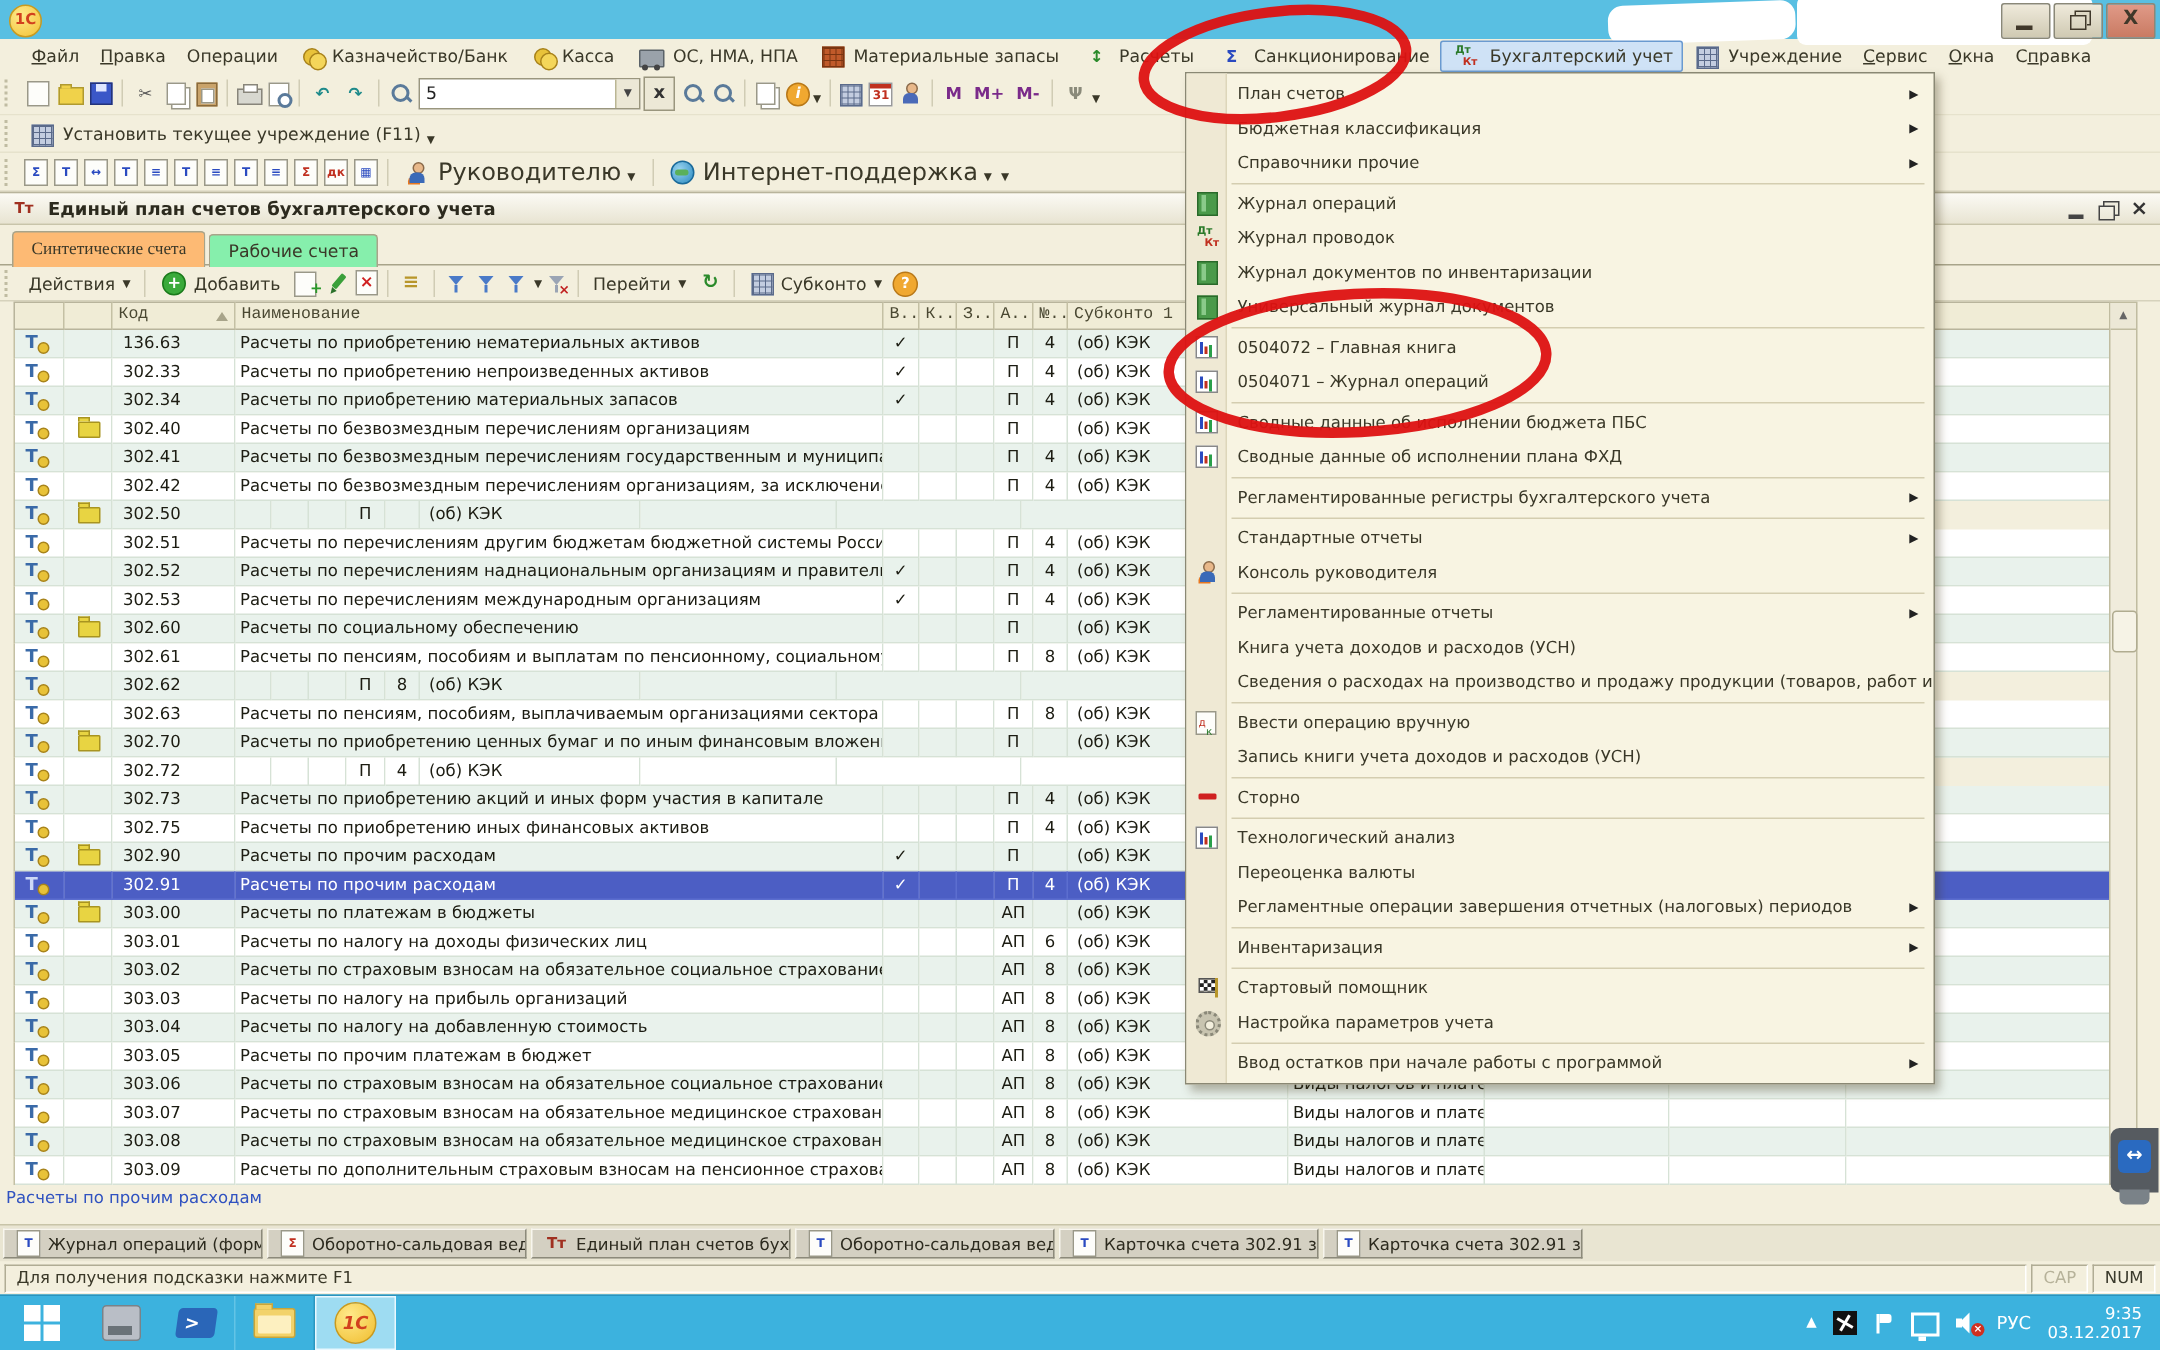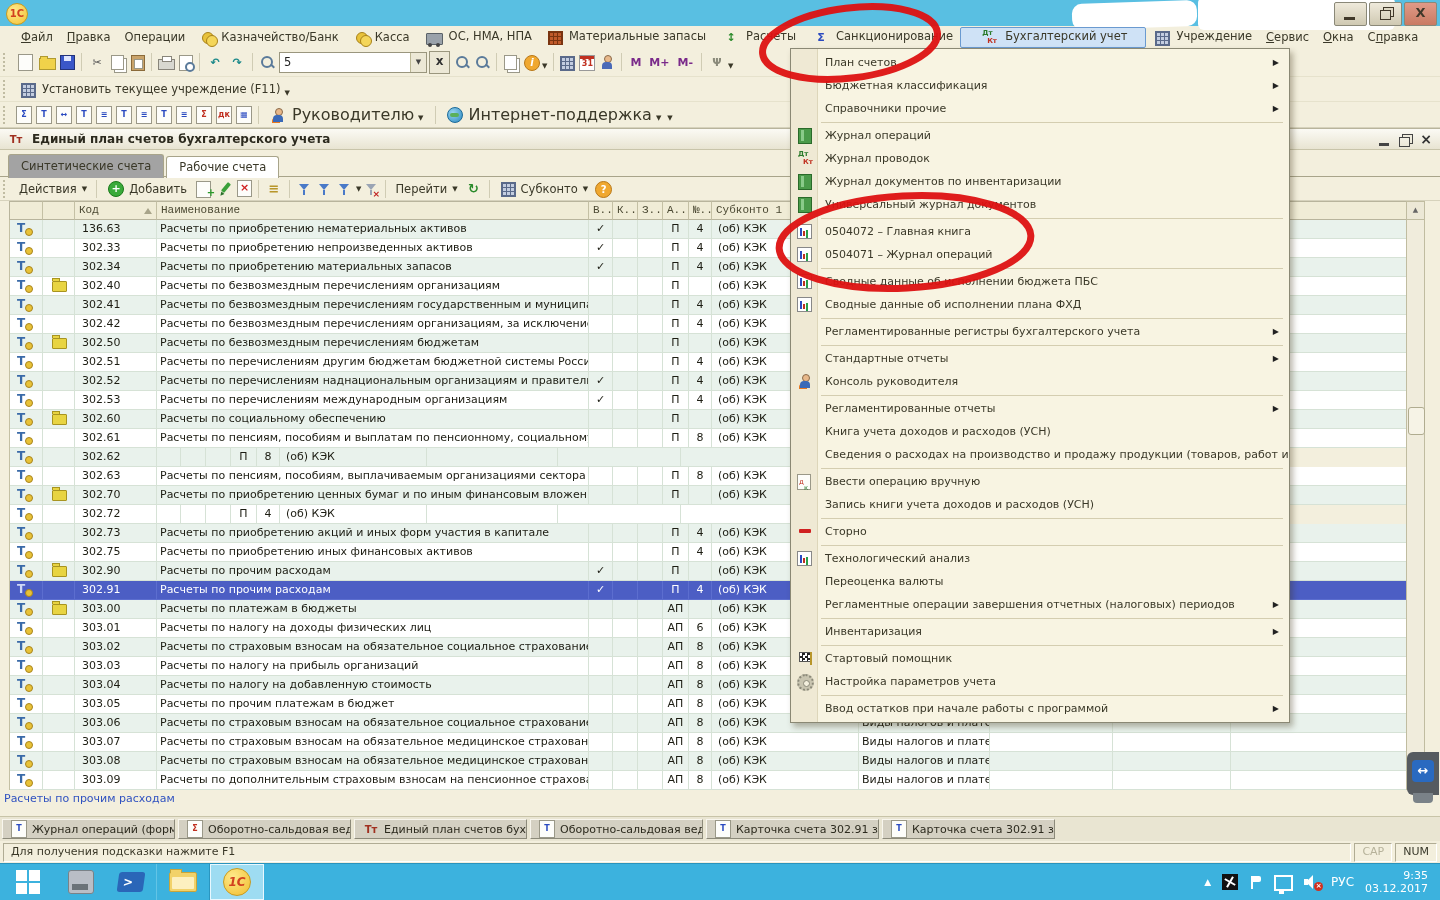--- a/index.html
+++ b/index.html
@@ -16,22 +16,22 @@
   .winctl{position:absolute;right:3px;top:2px;display:flex;gap:2px;}
   .wbtn{width:31px;height:22px;background:linear-gradient(#efeadb,#cfc9b2);border:1px solid #8a8878;
         border-radius:2px;position:relative;text-align:center;font-weight:bold;color:#40382a;line-height:20px;font-size:13px;}
   .wbtn.close{background:linear-gradient(#e09a88,#c97a62);}
   .wbtn .minbar{position:absolute;left:9px;bottom:5px;width:11px;height:3px;background:#40382a;}
   .wbtn .restbox{position:absolute;left:10px;top:7px;width:9px;height:8px;border:1px solid #40382a;
         box-shadow:3px -3px 0 -1px #ded8c4,3px -3px 0 0 #40382a;}
   
   .menubar{position:absolute;left:0;top:26px;width:1440px;height:22px;display:flex;align-items:center;
            padding-left:14px;font-size:11.5px;box-sizing:border-box;}
-  .mb-item{display:flex;align-items:flex-start;gap:4px;padding:2px 7px;white-space:nowrap;flex:none;}
-  .mb-item.hl{background:#cfe2f6;border:1px solid #6a9ad0;border-radius:2px;padding:1px 18px;}
+  .mb-item{display:flex;align-items:center;gap:4px;padding:2px 7px;white-space:nowrap;flex:none;}
+  .mb-item.hl{background:#cfe2f6;border:1px solid #6a9ad0;border-radius:2px;padding:1px 6px;}
   .toolbar{position:absolute;left:0;width:1440px;display:flex;align-items:center;background:#f3efdd;box-sizing:border-box;}
   .t1{top:48px;height:29px;border-bottom:1px solid #e6e2cc;}
   .t2{top:77px;height:25px;border-bottom:1px solid #e6e2cc;font-size:11.5px;}
   .t3{top:102px;height:26px;border-bottom:1px solid #d6d2bc;}
   .tgroup{display:flex;align-items:center;}
   .tsep{width:1px;height:18px;background:#d0ccb4;margin:0 4px;flex:none;}
   .grip{width:3px;height:18px;border-left:2px dotted #c0bca2;margin:0 6px 0 3px;flex:none;}
   .caret{font-size:7px;color:#3a3828;margin:7px 2px 0 0;flex:none;}
   .combo{display:flex;align-items:center;height:19px;background:#fff;border:1px solid #9a967e;margin:0 2px;width:146px;flex:none;}
   .combo input{flex:1;border:none;outline:none;font-size:11.5px;padding:0 4px;background:#fff;width:100px;
@@ -129,23 +129,23 @@
   .mdi{position:absolute;left:0;top:128px;width:1440px;height:688px;background:#f3efdd;border-top:1px solid #b8b49c;}
   .mdi-title{position:absolute;left:0;top:0;width:100%;height:21px;background:linear-gradient(#fbfaf4,#e8e4d2);
      border-bottom:1px solid #c8c4aa;display:flex;align-items:center;font-weight:bold;font-size:12px;color:#2c2a1e;
      padding-left:6px;gap:6px;box-sizing:border-box;}
   .mdi-ctl{position:absolute;right:8px;top:3px;display:flex;gap:10px;align-items:center;}
   .mc-min{width:10px;height:3px;background:#444;margin-top:9px;}
   .mc-rest{width:9px;height:8px;border:1px solid #444;box-shadow:3px -3px 0 -1px #eeebdd,3px -3px 0 0 #444;margin-top:4px;}
   .mc-close{font-size:14px;font-weight:bold;color:#333;line-height:15px;}
   .tabstrip{position:absolute;left:0;top:21px;width:100%;height:27px;padding:4px 0 0 8px;display:flex;gap:2px;
             box-sizing:border-box;border-bottom:1px solid #a8a48a;}
-  .tab{height:21px;line-height:20px;padding:0 12px;font-size:11.5px;background:#ffffff;border:1px solid #a8a48a;
+  .tab{height:21px;line-height:20px;padding:0 12px;font-size:11.5px;background:#86efac;border:1px solid #a8a48a;
        border-bottom:none;border-radius:3px 3px 0 0;margin-top:2px;}
-  .tab.active{background:#a3a3a3;height:23px;margin-top:0;line-height:22px;position:relative;z-index:2;}
+  .tab.active{background:#fdba74;height:23px;margin-top:0;line-height:22px;position:relative;z-index:2;font-family:Liberation Serif, serif;}
   .actionbar{position:absolute;left:0;top:48px;width:100%;height:24px;display:flex;align-items:center;
              font-size:11.5px;border-bottom:1px solid #d6d2bc;box-sizing:border-box;}
   .abtn{display:flex;align-items:center;gap:3px;padding:2px 5px;white-space:nowrap;flex:none;}
   .dar{font-size:7px;margin-left:2px;}
   
   .table{position:absolute;left:9px;top:72px;width:1397px;}
   .thead{display:flex;height:19px;background:#f0ecd6;border-left:1px solid #b8b49c;box-sizing:border-box;font-family:Liberation Mono, monospace;}
   .th{box-sizing:border-box;border-right:1px solid #c4c0a4;border-top:1px solid #b8b49c;border-bottom:1px solid #b8b49c;
       font-size:11px;color:#4a4832;padding:2px 4px;white-space:nowrap;overflow:hidden;position:relative;flex:none;}
   .sortmark{position:absolute;right:4px;top:6px;width:0;height:0;border-left:4px solid transparent;
@@ -552,21 +552,20 @@
             <span class="cell" style="width: 147px; padding-left: 6px;">(об) КЭК</span>
             <span class="cell" style="width: 131px;"></span>
             <span class="cell" style="width: 123px;"></span>
             <span class="cell" style="width: 118px;"></span>
             <span class="cell" style="width: 176px;"></span>
           </div>
           <div class="trow pale">
             <span class="cell" style="width: 33px;"><span class="ticon"></span></span>
             <span class="cell" style="width: 32px;"><span class="fold"></span></span>
             <span class="cell" style="width: 82px; padding-left: 7px;">302.50</span>
-            <span class="cell" style="width: 432px;">Расчеты по безвозмездным перечислениям бюджетам</span>
             <span class="cell c-mid" style="width: 24px;"></span>
             <span class="cell" style="width: 25px;"></span>
             <span class="cell" style="width: 25px;"></span>
             <span class="cell c-mid" style="width: 26px;">П</span>
             <span class="cell c-mid" style="width: 23px;"></span>
             <span class="cell" style="width: 147px; padding-left: 6px;">(об) КЭК</span>
             <span class="cell" style="width: 131px;"></span>
             <span class="cell" style="width: 123px;"></span>
             <span class="cell" style="width: 118px;"></span>
             <span class="cell" style="width: 176px;"></span>

